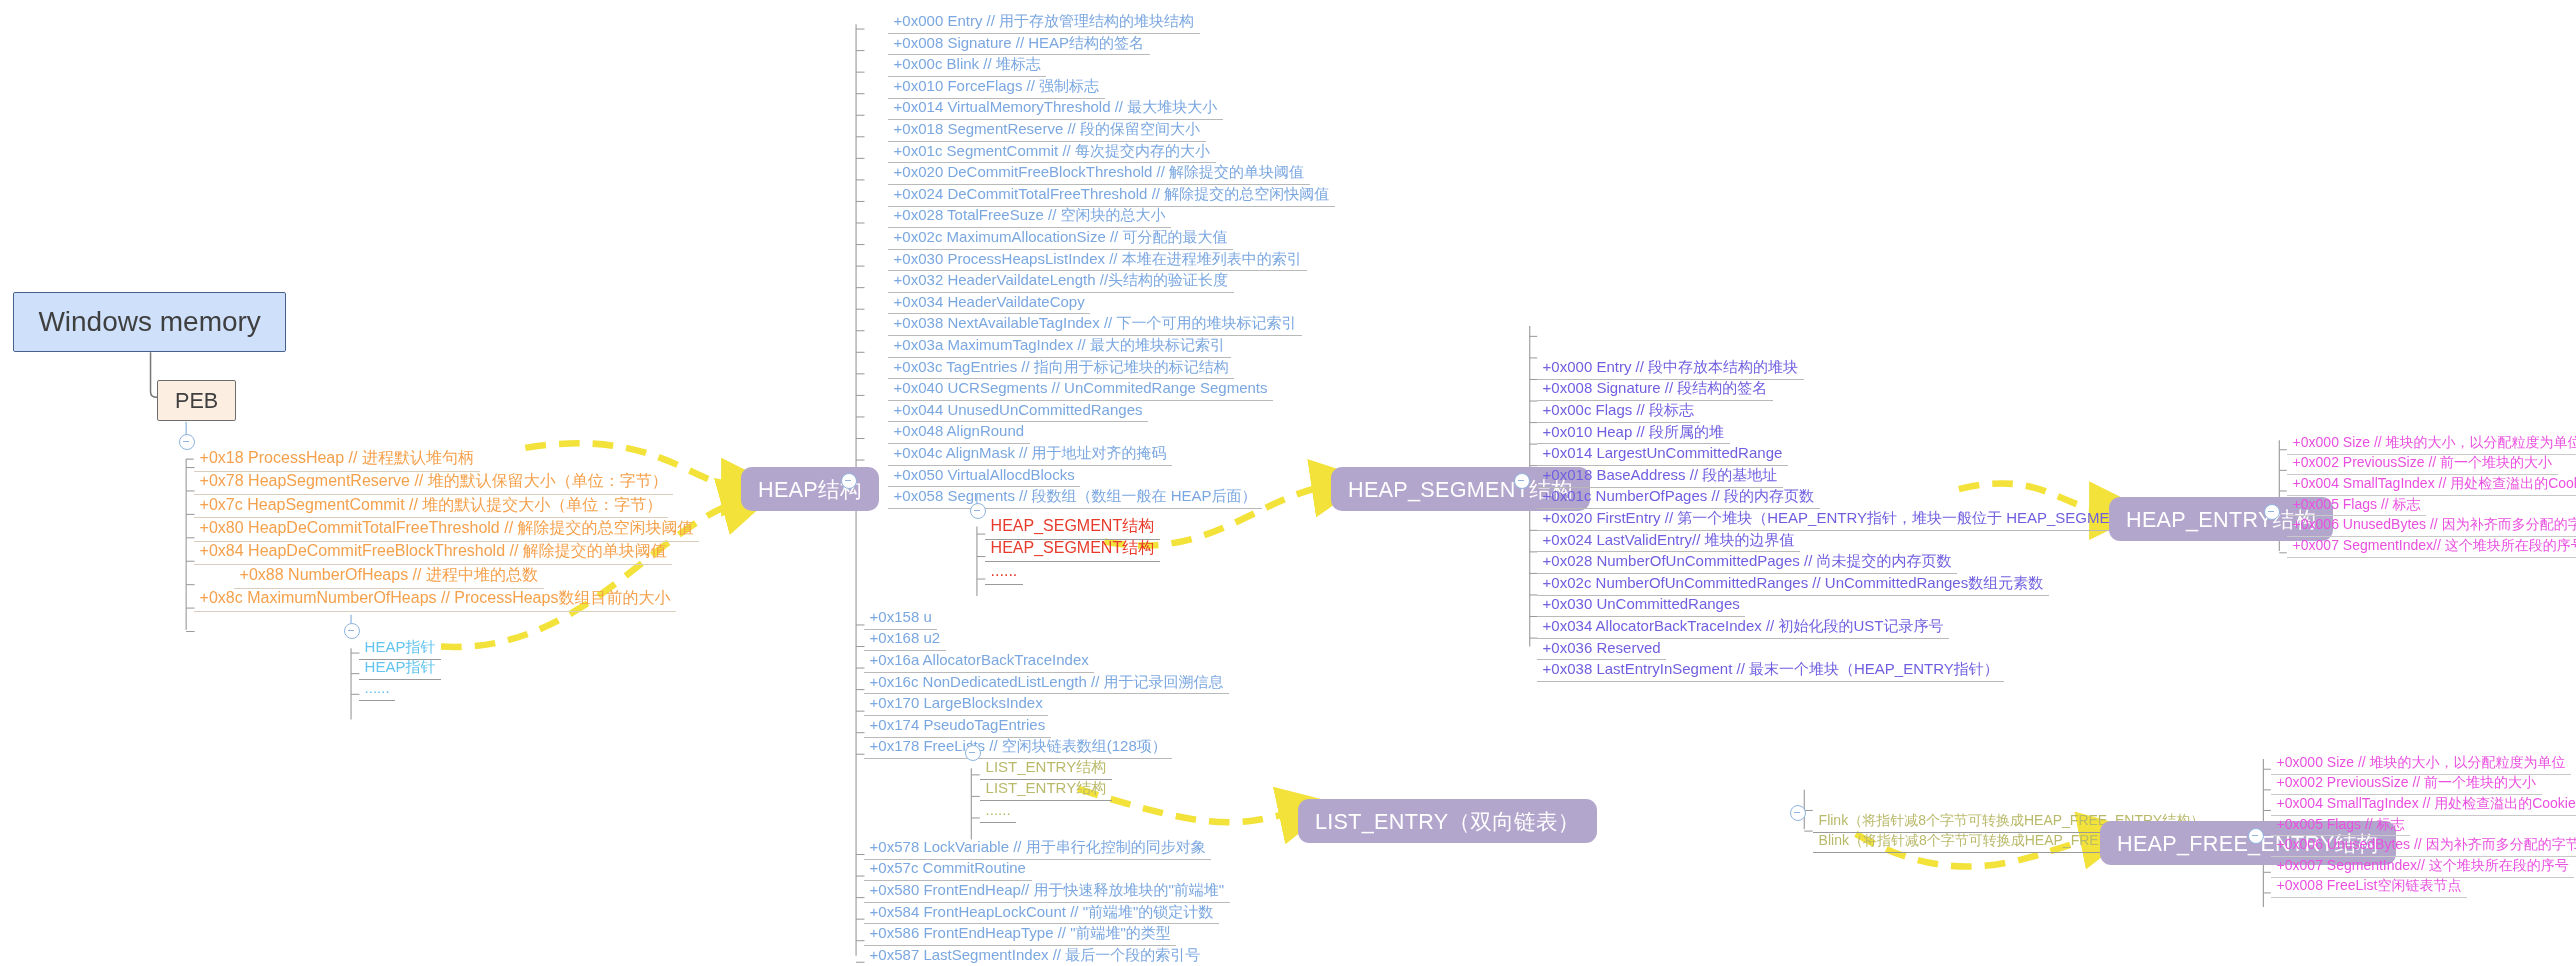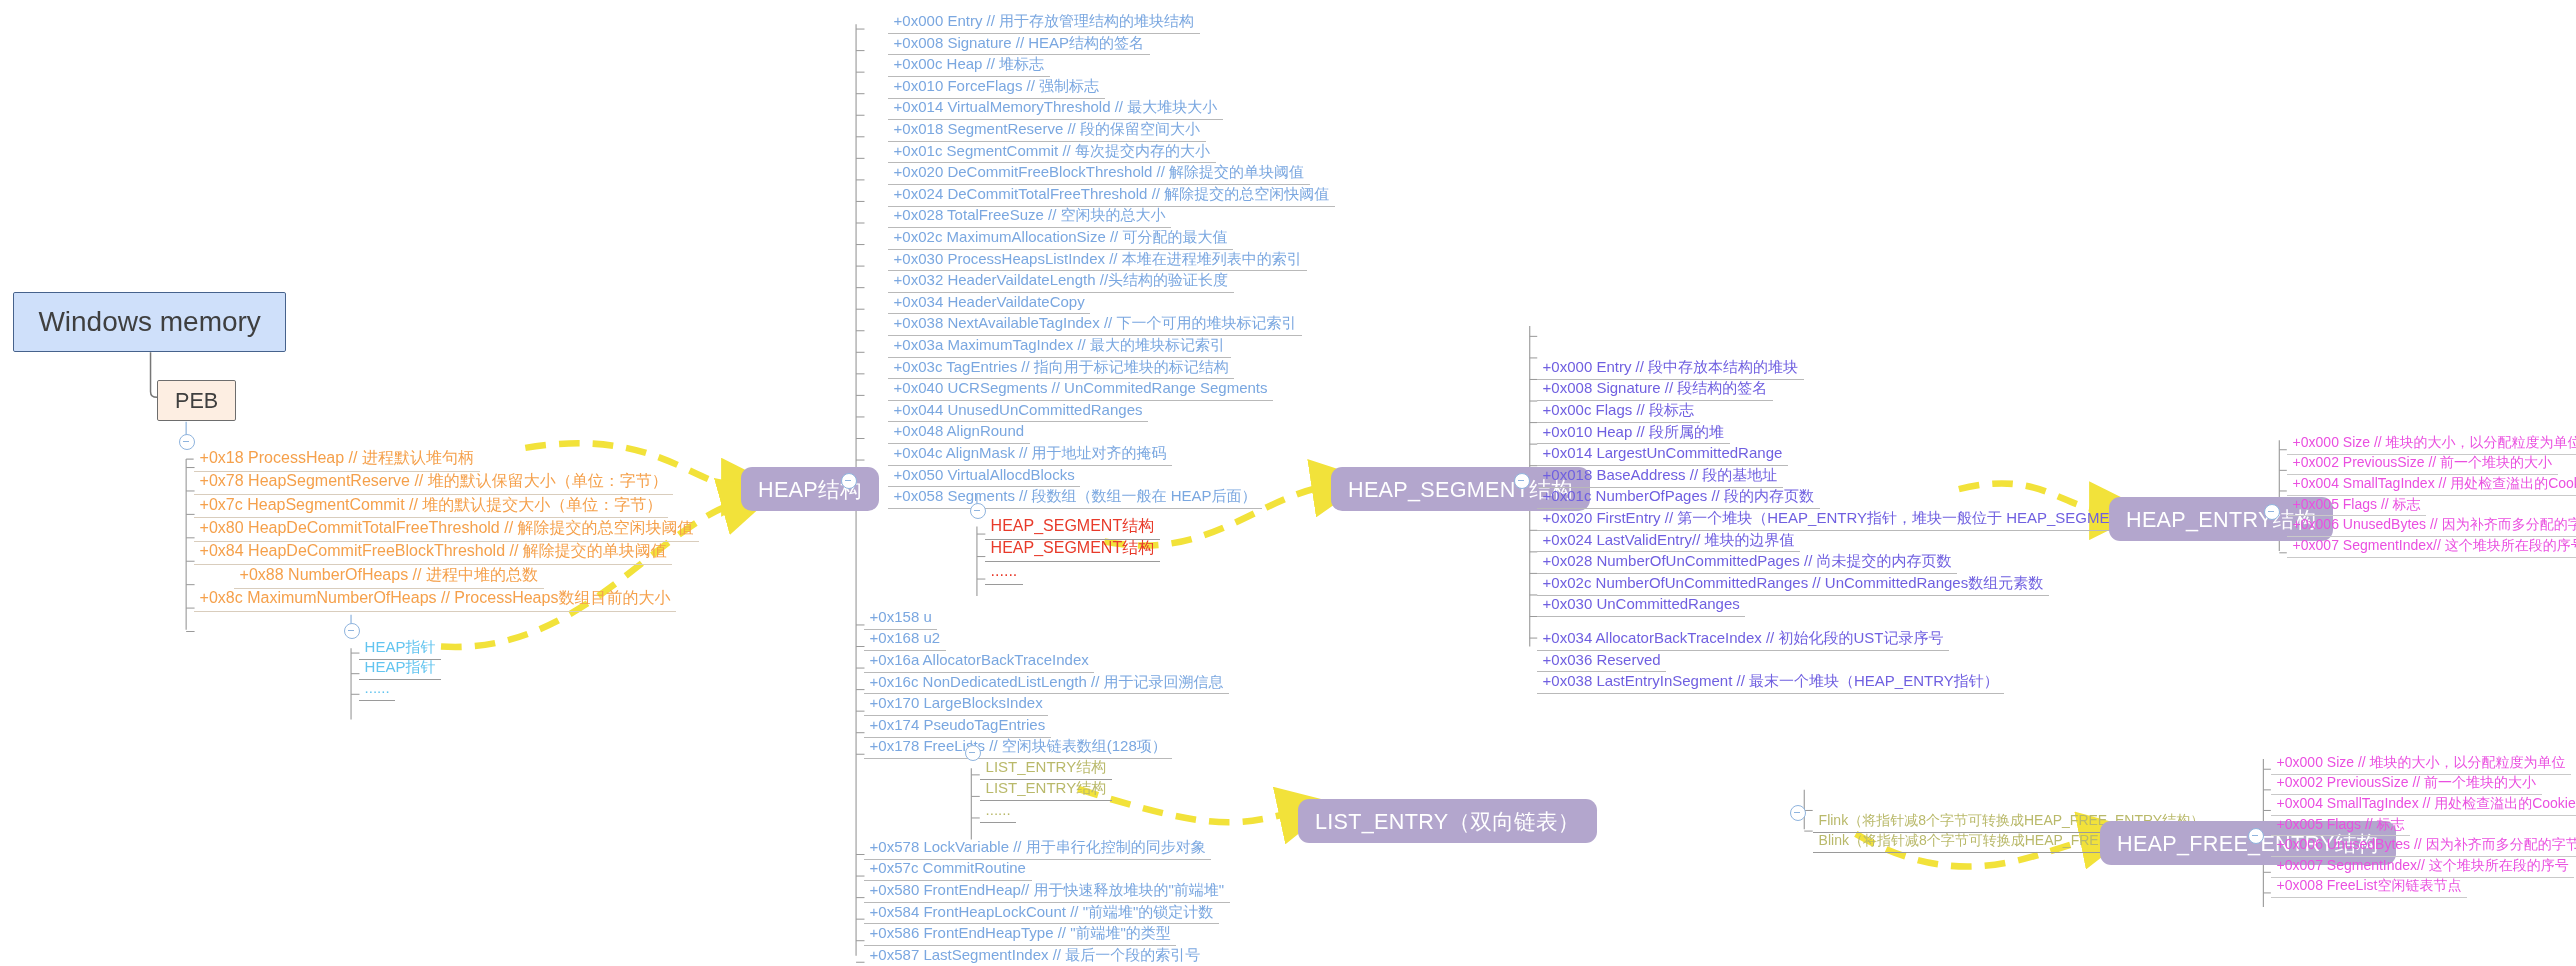--- a/index.html
+++ b/index.html
@@ -226,21 +226,21 @@
     </div>
 
   <div class="node pill" style="left:741px;top:467px;">
     <span>HEAP结构</span>
   </div>
   <div class="handle" style="left:841px;top:473px;"></div>
 
   <div class="leaflist t-blue" id="heap-fields" style="left:864px;top:11.2px;font-size:15px;margin-left:24px;">
       <div class="leafrow" style="height: 21.6px;"><div class="leaf"><span>+0x000 Entry      // 用于存放管理结构的堆块结构</span></div></div>
       <div class="leafrow" style="height: 21.6px;"><div class="leaf"><span>+0x008 Signature      // HEAP结构的签名</span></div></div>
-      <div class="leafrow" style="height: 21.6px;"><div class="leaf"><span>+0x00c Heap // 堆标志</span></div></div>
+      <div class="leafrow" style="height: 21.6px;"><div class="leaf"><span>+0x00c Blink // 堆标志</span></div></div>
       <div class="leafrow" style="height: 21.6px;"><div class="leaf"><span>+0x010 ForceFlags     // 强制标志</span></div></div>
       <div class="leafrow" style="height: 21.6px;"><div class="leaf"><span>+0x014 VirtualMemoryThreshold    // 最大堆块大小</span></div></div>
       <div class="leafrow" style="height: 21.6px;"><div class="leaf"><span>+0x018 SegmentReserve   // 段的保留空间大小</span></div></div>
       <div class="leafrow" style="height: 21.6px;"><div class="leaf"><span>+0x01c SegmentCommit   // 每次提交内存的大小</span></div></div>
       <div class="leafrow" style="height: 21.6px;"><div class="leaf"><span>+0x020 DeCommitFreeBlockThreshold  // 解除提交的单块阈值</span></div></div>
       <div class="leafrow" style="height: 21.6px;"><div class="leaf"><span>+0x024 DeCommitTotalFreeThreshold   // 解除提交的总空闲快阈值</span></div></div>
       <div class="leafrow" style="height: 21.6px;"><div class="leaf"><span>+0x028 TotalFreeSuze // 空闲块的总大小</span></div></div>
       <div class="leafrow" style="height: 21.6px;"><div class="leaf"><span>+0x02c MaximumAllocationSize      // 可分配的最大值</span></div></div>
       <div class="leafrow" style="height: 21.6px;"><div class="leaf"><span>+0x030 ProcessHeapsListIndex // 本堆在进程堆列表中的索引</span></div></div>
       <div class="leafrow" style="height: 21.6px;"><div class="leaf"><span>+0x032 HeaderVaildateLength //头结构的验证长度</span></div></div>
@@ -299,21 +299,21 @@
       <div class="leafrow" style="height: 21.6px;"><div class="leaf"><span>+0x00c Flags // 段标志</span></div></div>
       <div class="leafrow" style="height: 21.6px;"><div class="leaf"><span>+0x010 Heap // 段所属的堆</span></div></div>
       <div class="leafrow" style="height: 21.6px;"><div class="leaf"><span>+0x014 LargestUnCommittedRange</span></div></div>
       <div class="leafrow" style="height: 21.6px;"><div class="leaf"><span>+0x018 BaseAddress  // 段的基地址</span></div></div>
       <div class="leafrow" style="height: 21.6px;"><div class="leaf"><span>+0x01c NumberOfPages        // 段的内存页数</span></div></div>
       <div class="leafrow" style="height: 21.6px;"><div class="leaf"><span>+0x020 FirstEntry // 第一个堆块（HEAP_ENTRY指针，堆块一般位于 HEAP_SEGMENT后面）</span></div></div>
       <div class="leafrow" style="height: 21.6px;"><div class="leaf"><span>+0x024 LastValidEntry// 堆块的边界值</span></div></div>
       <div class="leafrow" style="height: 21.6px;"><div class="leaf"><span>+0x028 NumberOfUnCommittedPages  // 尚未提交的内存页数</span></div></div>
       <div class="leafrow" style="height: 21.6px;"><div class="leaf"><span>+0x02c NumberOfUnCommittedRanges // UnCommittedRanges数组元素数</span></div></div>
       <div class="leafrow" style="height: 21.6px;"><div class="leaf"><span>+0x030 UnCommittedRanges</span></div></div>
-      <div class="leafrow" style="height: 21.6px; margin-top: 12px;"><div class="leaf"><span>+0x034 AllocatorBackTraceIndex    // 初始化段的UST记录序号</span></div></div>
+      <div class="leafrow" style="height: 21.6px;"><div class="leaf"><span>+0x034 AllocatorBackTraceIndex    // 初始化段的UST记录序号</span></div></div>
       <div class="leafrow" style="height: 21.6px;"><div class="leaf"><span>+0x036 Reserved</span></div></div>
       <div class="leafrow" style="height: 21.6px;"><div class="leaf"><span>+0x038 LastEntryInSegment     // 最末一个堆块（HEAP_ENTRY指针）</span></div></div>
     </div>
 
   <div class="node pill" style="left:2109px;top:497px;">
     <span>HEAP_ENTRY结构</span>
   </div>
   <div class="handle" style="left:2264px;top:504px;"></div>
   <div class="leaflist t-magenta" id="entry-fields" style="left:2287px;top:433px;font-size:14px;">
       <div class="leafrow" style="height: 20.6px;"><div class="leaf"><span>+0x000 Size  // 堆块的大小，以分配粒度为单位</span></div></div>

